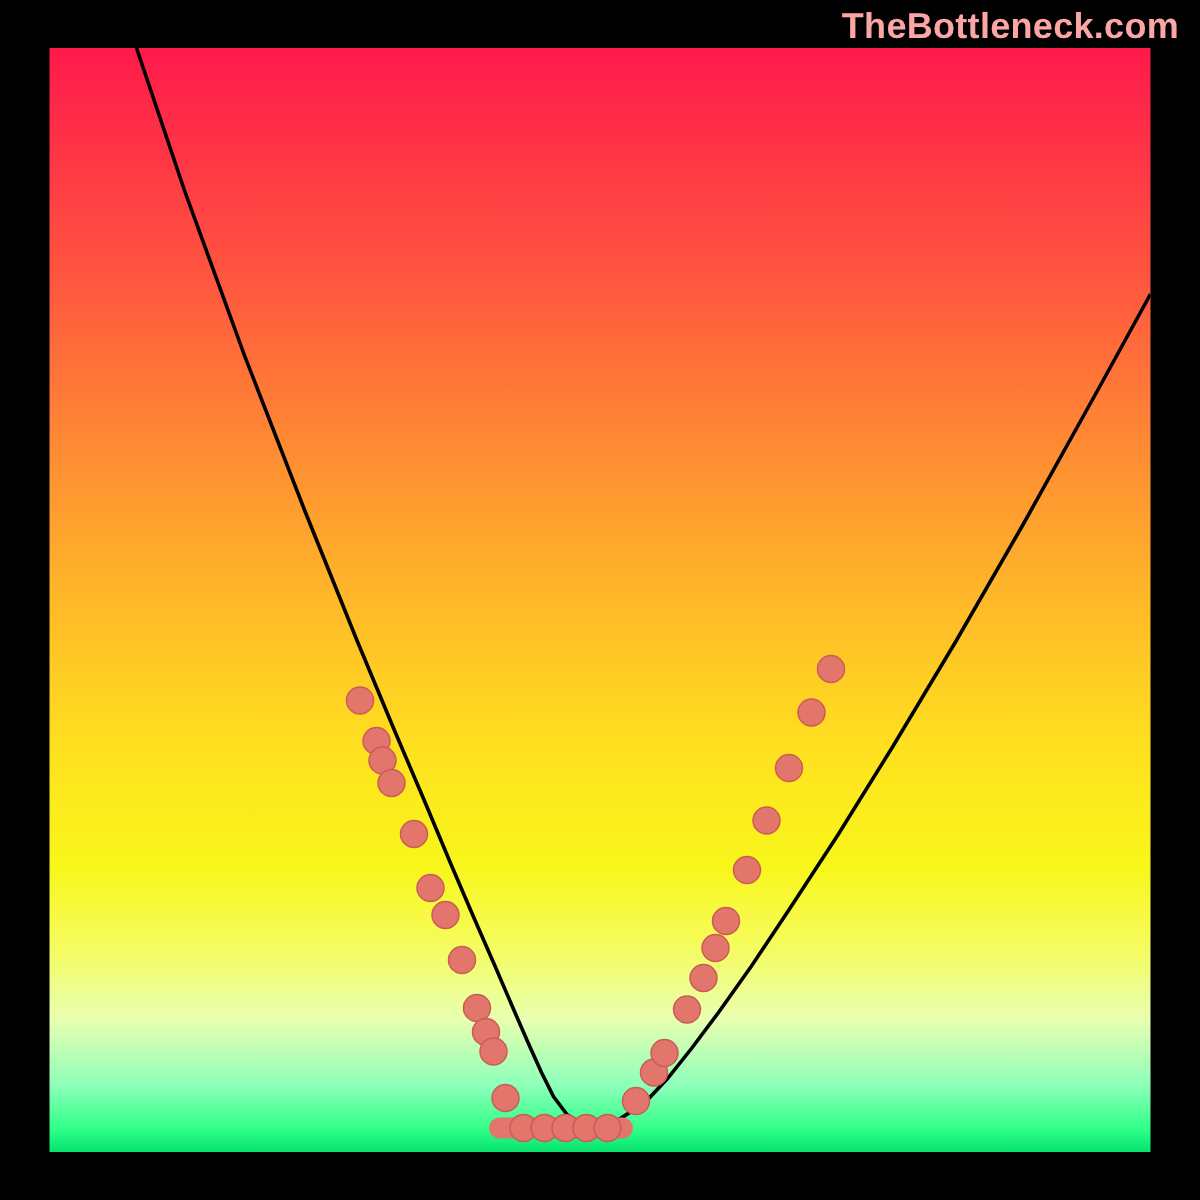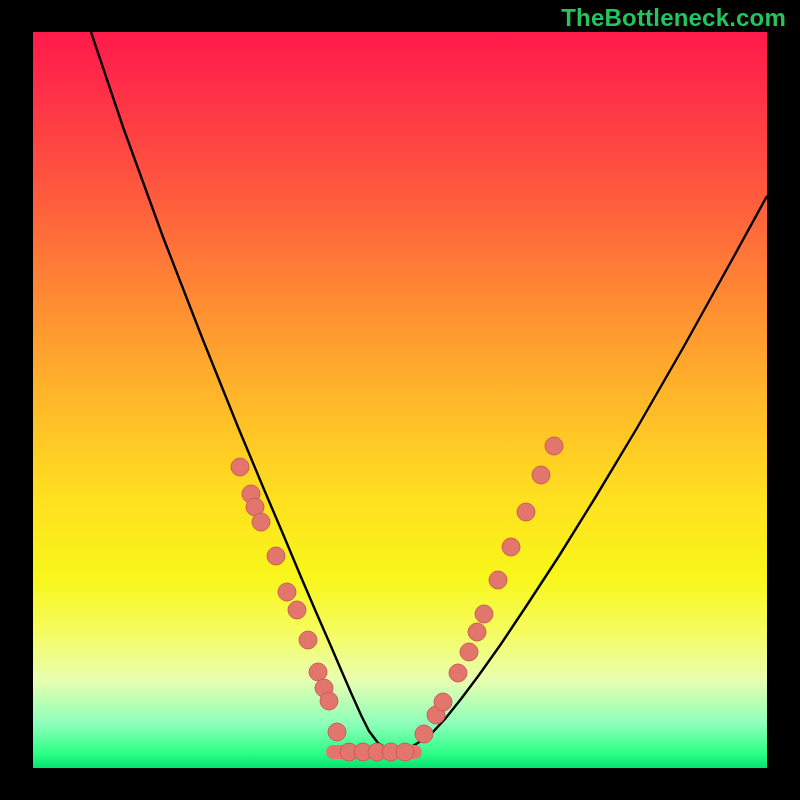--- a/index.html
+++ b/index.html
@@ -45,21 +45,21 @@
     position: absolute;
     left: 0;
     top: 0;
     width: 734px;
     height: 736px;
   }
   .watermark {
     position: absolute;
     top: 4px;
     right: 14px;
-    color: #22c55e;
+    color: #fca5a5;
     font-size: 24px;
     font-weight: 600;
     letter-spacing: 0.2px;
     user-select: none;
   }
 </style>
 </head>
 <body>
 
 <div class="frame">

